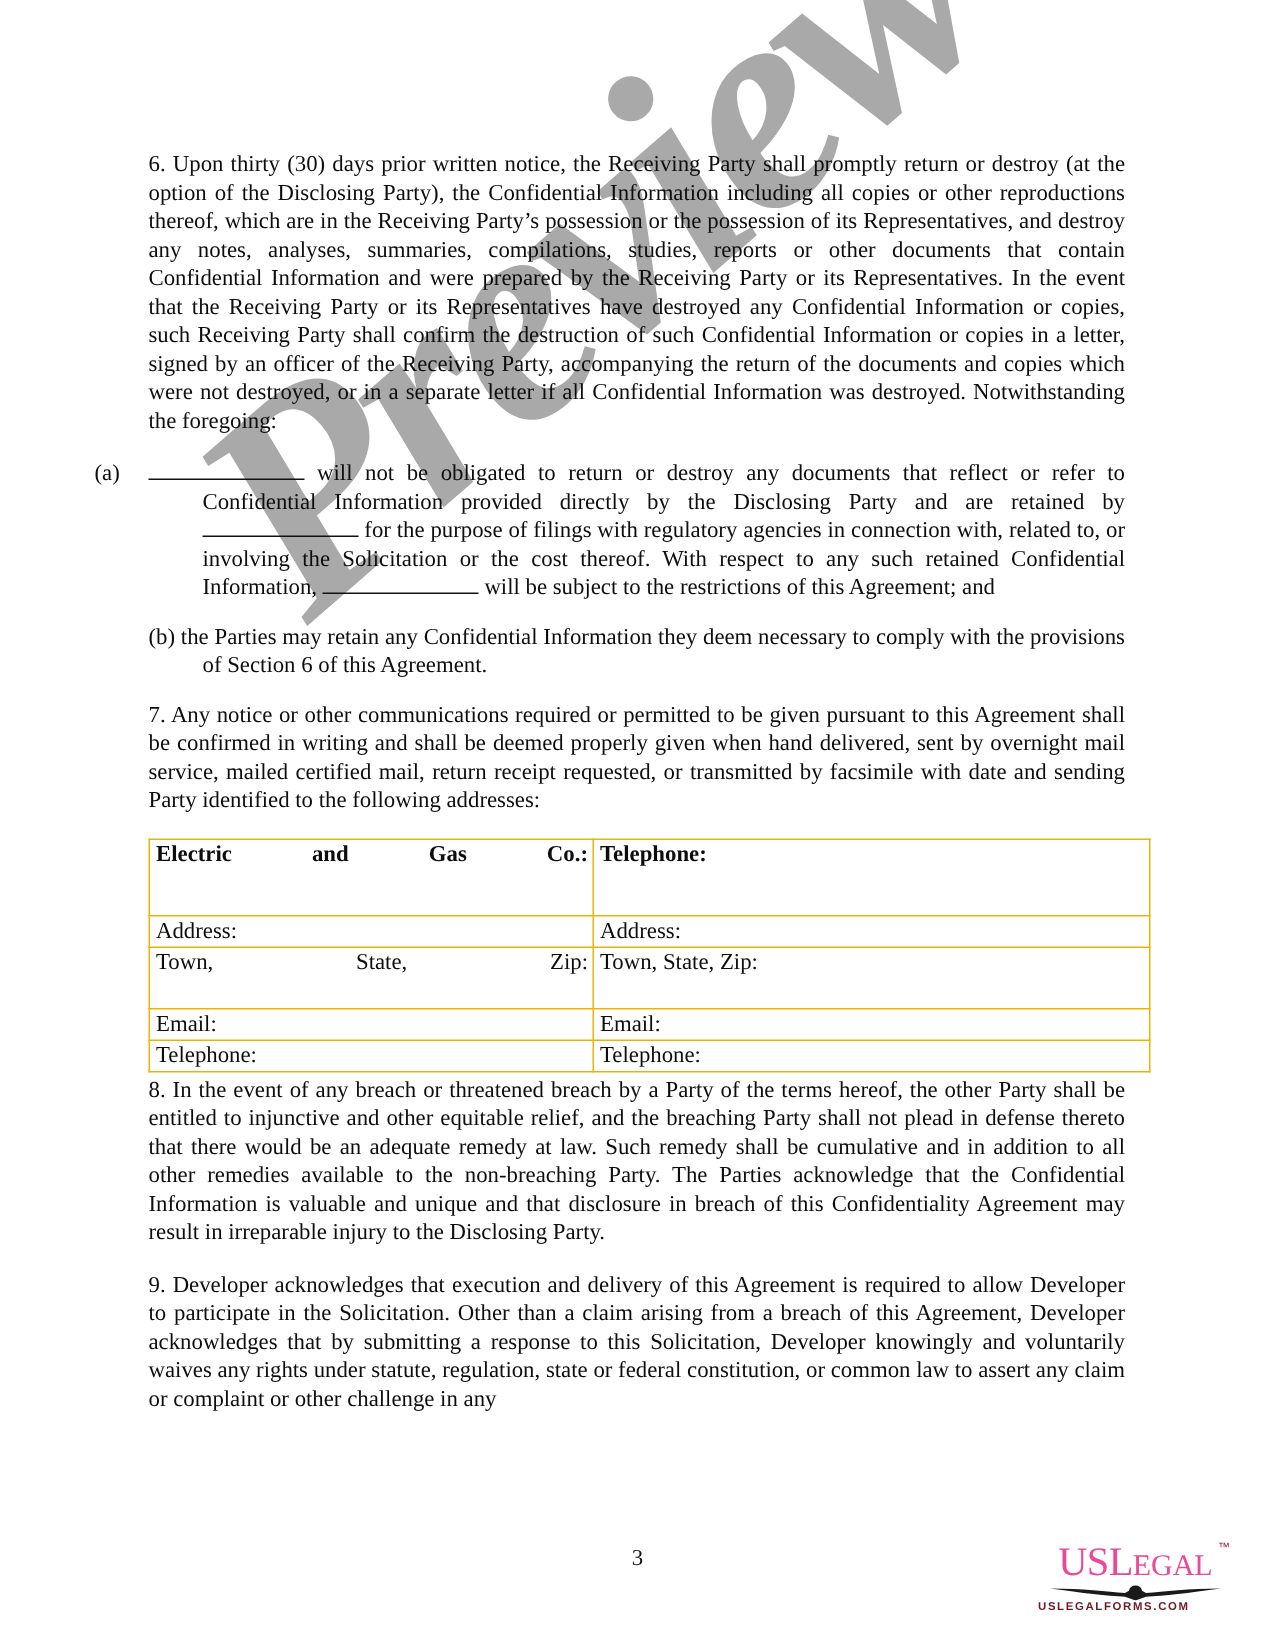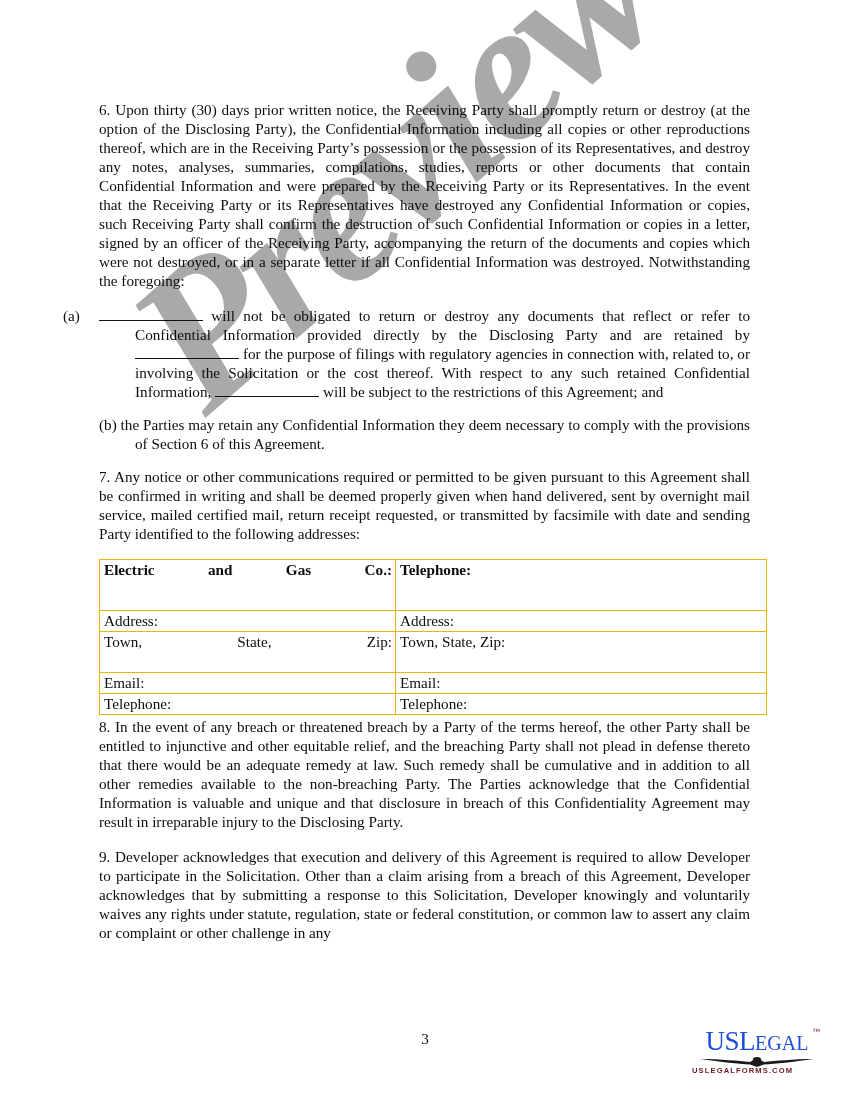--- a/index.html
+++ b/index.html
@@ -156,21 +156,21 @@
     height: 56px;
   }
   #logo-wordmark {
     position: absolute;
     left: 0; top: 2px;
     width: 130px;
     text-align: center;
     font-family: "Liberation Serif", "DejaVu Serif", serif;
     font-size: 27px;
     line-height: 29px;
-    color: #1d4ed8;
+    color: #ec4899;
     white-space: nowrap;
     letter-spacing: -0.5px;
   }
   #logo-wordmark .us { font-size: 27px; }
   #logo-wordmark .l-big { font-size: 27px; }
   #logo-wordmark .small-caps {
     font-size: 20px;
     letter-spacing: 0px;
   }
   #logo-tm {

